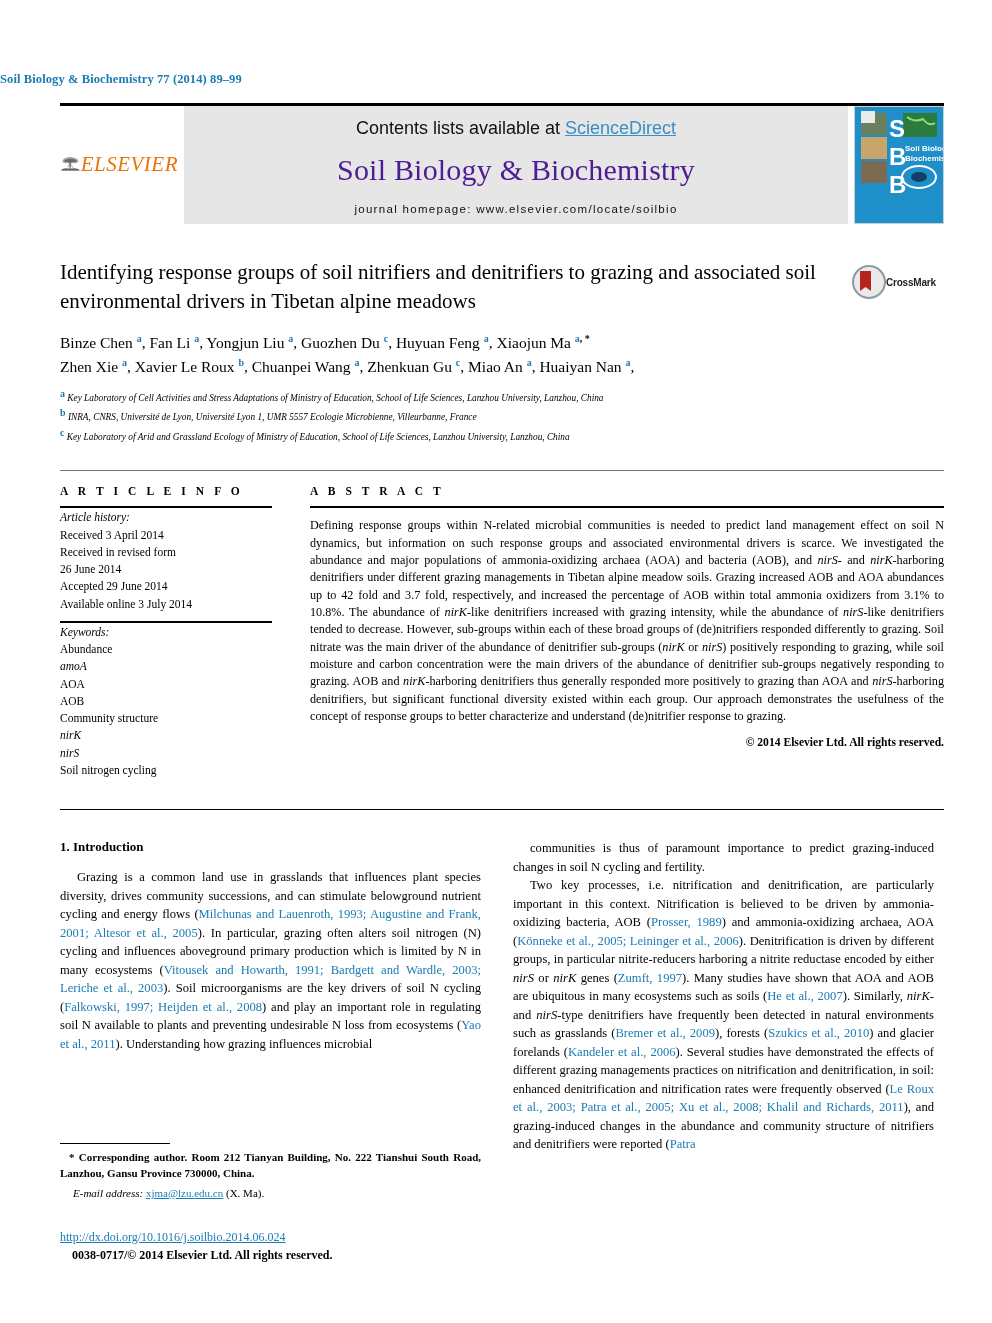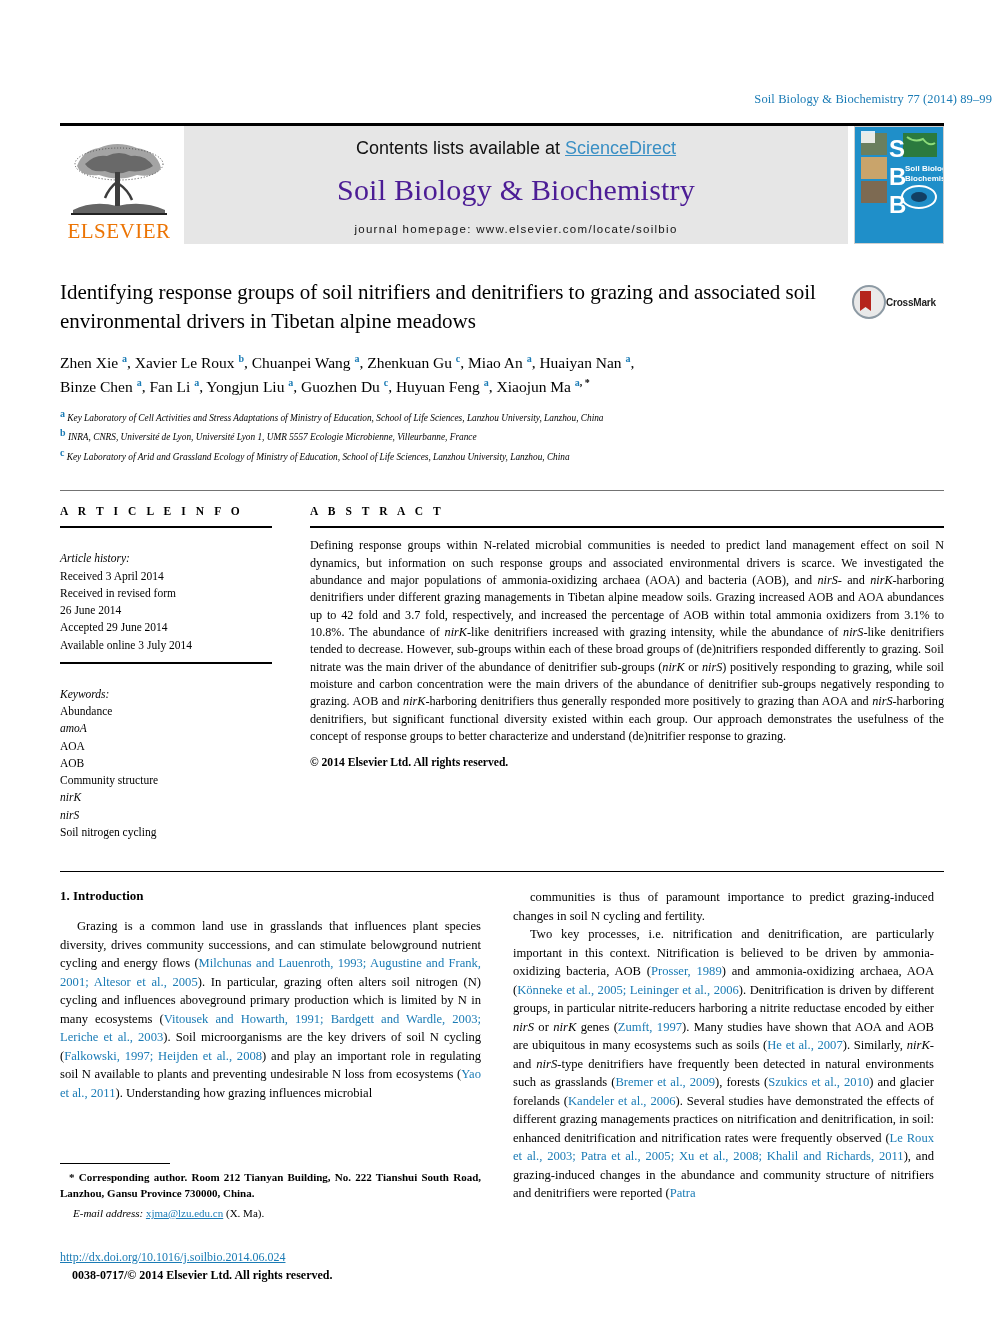--- a/index.html
+++ b/index.html
@@ -18,47 +18,47 @@
   .page {
     position: relative;
     width: 992px;
     height: 1323px;
     padding: 0;
     box-sizing: border-box;
   }
 
   
   .runhead {
-    text-align: right;
+    text-align: left;
     color: #1a7bb5;
     font-size: 12.5px;
-    font-weight: normal;
+    font-weight: bold;
     padding-top: 72px;
     letter-spacing: .1px;
-    margin-top: 20px;
   }
 
   
   .masthead {
     margin: 16px 48px 0 60px;
     border-top: 3px solid #000;
     display: flex;
     align-items: stretch;
     height: 118px;
     position: relative;
   }
   .elsevier-logo {
     width: 118px;
     flex: 0 0 118px;
     display: flex;
-    flex-direction: column;
+    flex-direction: row;
     align-items: center;
     justify-content: flex-end;
     padding-bottom: 2px;
     box-sizing: border-box;
+    font-style: italic;
   }
   .tree-svg { display:block; }
   .elsevier-word {
     font-family: "Liberation Serif", serif;
     color: #ec7404;
     font-size: 21px;
     letter-spacing: .5px;
     line-height: 1;
     margin-top: 1px;
   }
@@ -175,54 +175,54 @@
   .col-info { width: 212px; flex: 0 0 212px; }
   .col-abs  { flex: 1 1 auto; }
   .sec-head {
     font-family: "Liberation Serif", serif;
     font-size: 11.5px;
     font-weight: bold;
     letter-spacing: 3.6px;
     margin-bottom: 9px;
   }
   .rule-thick { border-top: 2px solid #000; }
-  .info-group { padding-top: 22px; padding-bottom: 8px; }
+  .info-group { padding-top: 1px; padding-bottom: 8px; }
   .info-label {
     font-style: italic;
     font-size: 11.5px;
     line-height: 1.5;
   }
   .info-line {
     font-size: 11.5px;
     line-height: 1.5;
   }
   .kw { font-size: 11.5px; line-height: 1.5; }
   .kw.ital { font-style: italic; }
   .abstract-body {
     padding-top: 9px;
     font-size: 12.2px;
     line-height: 1.42;
     text-align: justify;
     color: #000;
   }
   .abstract-body i { font-style: italic; }
   .copyright {
-    text-align: left;
+    text-align: right;
     font-size: 11.6px;
     font-weight: bold;
     margin-top: 11px;
   }
 
   
   .body-rule {
     margin: 22px 48px 0 60px;
     border-top: 1px solid #000;
   }
   .columns {
-    margin: 16px 48px 0 60px;
+    margin: 29px 48px 0 60px;
     display: flex;
     gap: 32px;
   }
   .col { width: 421px; flex: 0 0 421px; }
   h2.h-sec {
     font-family: "Liberation Serif", serif;
     font-size: 13px;
     font-weight: bold;
     margin: 0 0 13px 0;
   }
@@ -345,24 +345,24 @@
         <circle cx="17" cy="17" r="16" fill="#e9e9e9" stroke="#8d9aa4" stroke-width="2"></circle>
         <path d="M8 6 h11 v20 l-5.5 -4 -5.5 4 Z" fill="#b5241c"></path>
         <path d="M19 6 a11 11 0 0 1 0 22 Z" fill="#f2f2f2" opacity=".2"></path>
       </svg>
       <span class="cm-word">CrossMark</span>
     </div>
     <h1 class="title">Identifying response groups of soil nitrifiers and denitrifiers to grazing and associated soil environmental drivers in Tibetan alpine meadows</h1>
 
     <div class="authors">
       <div>
+        Binze Chen <sup>a</sup>, Fan Li <sup>a</sup>, Yongjun Liu <sup>a</sup>, Guozhen Du <sup>c</sup>, Huyuan Feng <sup>a</sup>, Xiaojun Ma <sup>a</sup><sup class="star">, *</sup>
+      </div>
+      <div>
         Zhen Xie <sup>a</sup>, Xavier Le Roux <sup>b</sup>, Chuanpei Wang <sup>a</sup>, Zhenkuan Gu <sup>c</sup>, Miao An <sup>a</sup>, Huaiyan Nan <sup>a</sup>,
-      </div>
-      <div>
-        Binze Chen <sup>a</sup>, Fan Li <sup>a</sup>, Yongjun Liu <sup>a</sup>, Guozhen Du <sup>c</sup>, Huyuan Feng <sup>a</sup>, Xiaojun Ma <sup>a</sup><sup class="star">, *</sup>
       </div>
     </div>
 
     <div class="affs">
       <div class="aff"><sup>a</sup> <span>Key Laboratory of Cell Activities and Stress Adaptations of Ministry of Education, School of Life Sciences, Lanzhou University, Lanzhou, China</span></div>
       <div class="aff"><sup>b</sup> <span>INRA, CNRS, Université de Lyon, Université Lyon 1, UMR 5557 Ecologie Microbienne, Villeurbanne, France</span></div>
       <div class="aff"><sup>c</sup> <span>Key Laboratory of Arid and Grassland Ecology of Ministry of Education, School of Life Sciences, Lanzhou University, Lanzhou, China</span></div>
     </div>
   </div>
 

